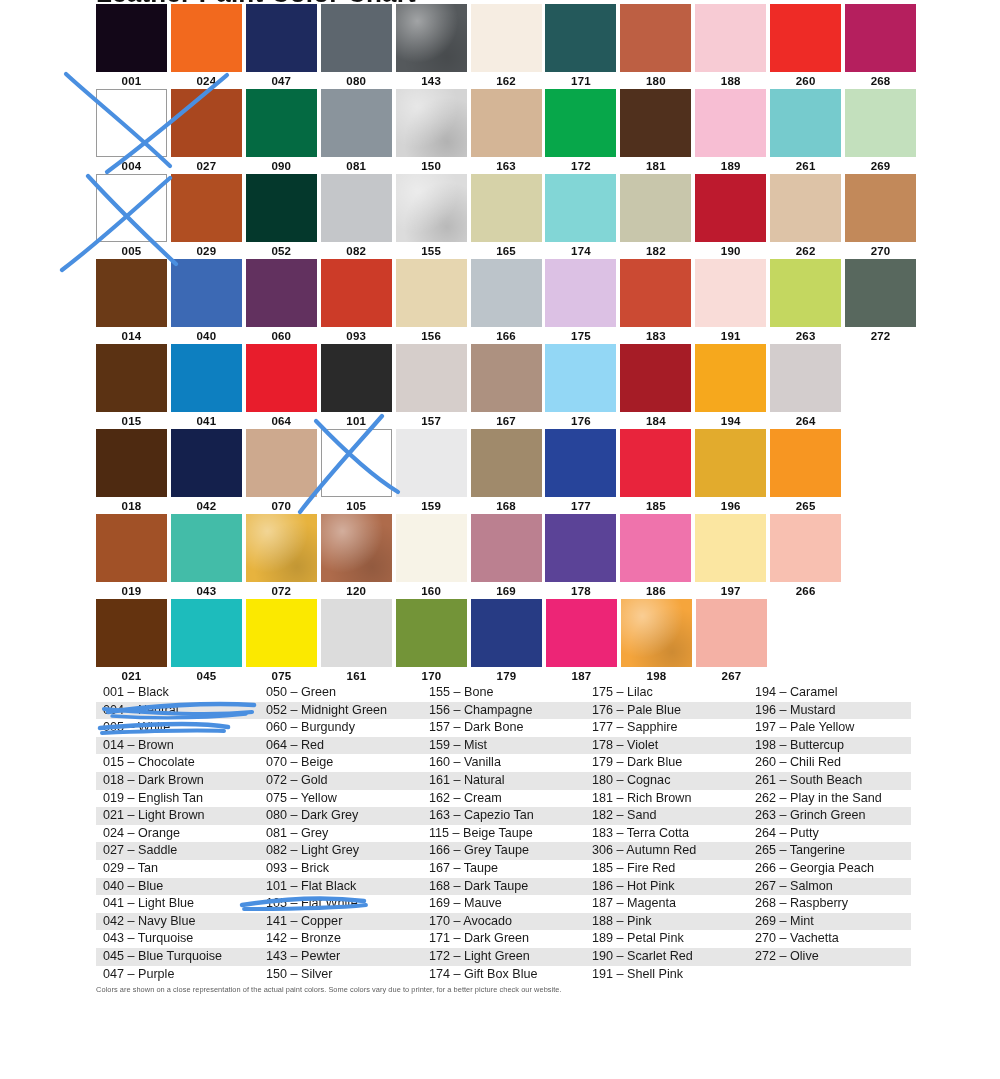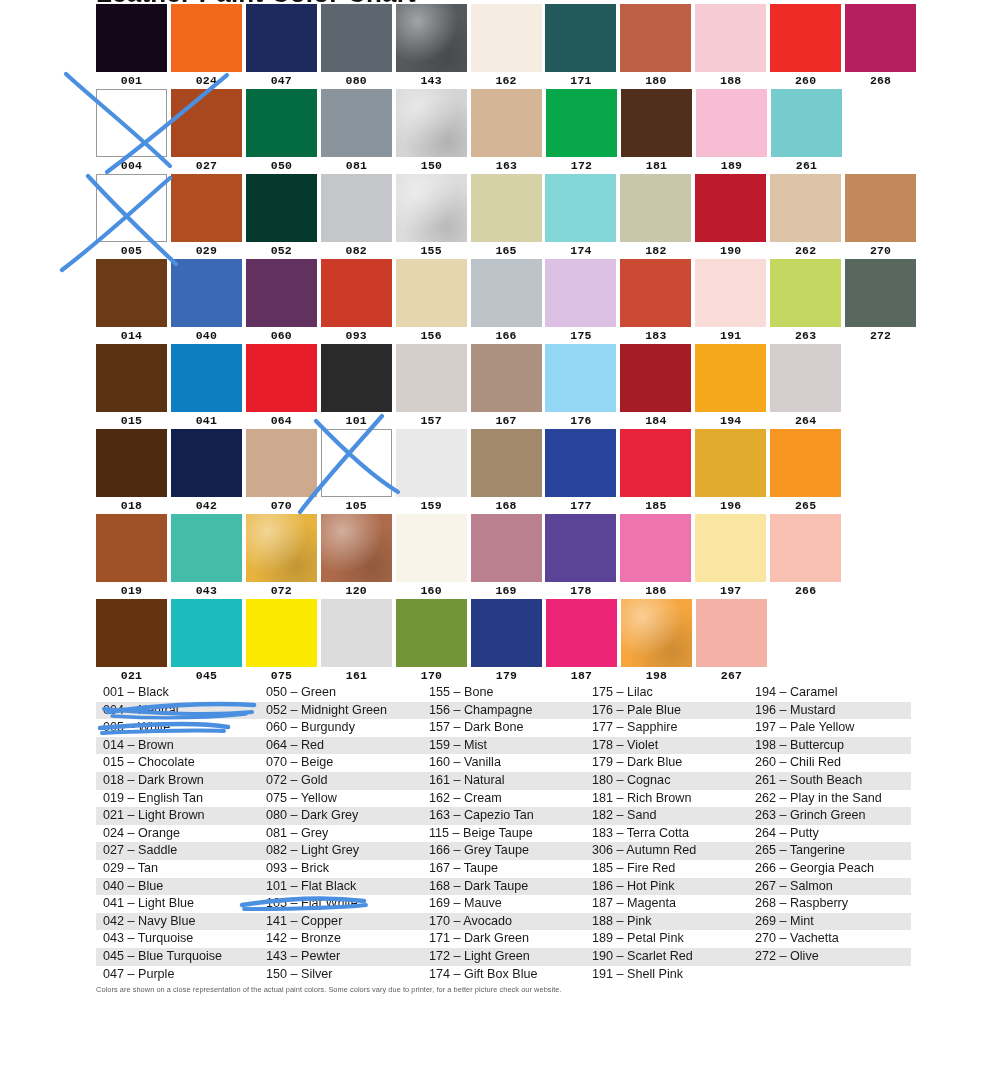--- a/index.html
+++ b/index.html
@@ -39,21 +39,20 @@
   #swatch-grid {
     position: absolute;
     left: 96px;
     top: 4px;
     width: 824px;
   }
   .swatch-row {
     display: flex;
     height: 85px;
     margin-bottom: 0px;
-    font-family: Liberation Mono, monospace;
   }
   .swatch-cell {
     width: 75px;
     margin-right: 0px;
     position: relative;
   }
   .swatch-cell + .swatch-cell { margin-left: 0; }
   .swatch-chip {
     width: 71px;
     height: 68px;
@@ -178,21 +177,21 @@
       <div class="swatch-cell">
         <div class="swatch-chip outlined"></div>
         <div class="swatch-code">004</div>
       </div>
       <div class="swatch-cell">
         <div class="swatch-chip" style="background: rgb(169, 71, 31);"></div>
         <div class="swatch-code">027</div>
       </div>
       <div class="swatch-cell">
         <div class="swatch-chip" style="background: rgb(4, 106, 66);"></div>
-        <div class="swatch-code">050</div>
+        <div class="swatch-code">090</div>
       </div>
       <div class="swatch-cell">
         <div class="swatch-chip" style="background: rgb(138, 148, 156);"></div>
         <div class="swatch-code">081</div>
       </div>
       <div class="swatch-cell">
         <div class="swatch-chip" style="background: radial-gradient(at 30% 25%, rgba(255, 255, 255, 0.45), rgba(255, 255, 255, 0) 58%), radial-gradient(at 72% 78%, rgba(0, 0, 0, 0.16), rgba(0, 0, 0, 0) 60%) rgb(212, 212, 212);"></div>
         <div class="swatch-code">150</div>
       </div>
       <div class="swatch-cell">
@@ -207,20 +206,24 @@
         <div class="swatch-chip" style="background: rgb(80, 48, 29);"></div>
         <div class="swatch-code">181</div>
       </div>
       <div class="swatch-cell">
         <div class="swatch-chip" style="background: rgb(247, 190, 211);"></div>
         <div class="swatch-code">189</div>
       </div>
       <div class="swatch-cell">
         <div class="swatch-chip" style="background: rgb(118, 203, 205);"></div>
         <div class="swatch-code">261</div>
+      </div>
+      <div class="swatch-cell">
+        <div class="swatch-chip" style="background: rgb(195, 224, 189);"></div>
+        <div class="swatch-code">269</div>
       </div>
     </div>
     <div class="swatch-row">
       <div class="swatch-cell">
         <div class="swatch-chip outlined"></div>
         <div class="swatch-code">005</div>
       </div>
       <div class="swatch-cell">
         <div class="swatch-chip" style="background: rgb(176, 78, 34);"></div>
         <div class="swatch-code">029</div>

